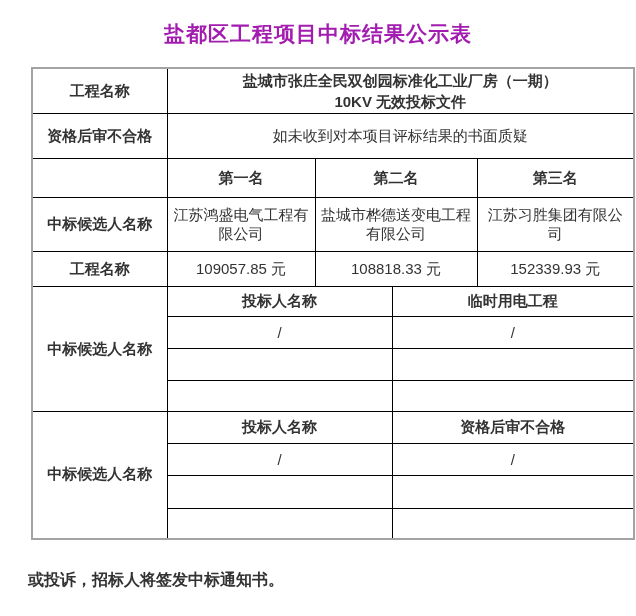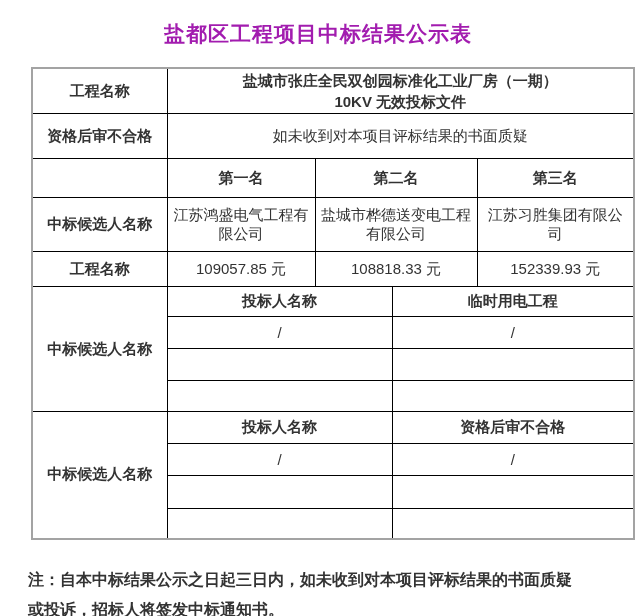--- a/index.html
+++ b/index.html
@@ -151,17 +151,16 @@
       <td colspan="2"></td>
     </tr>
     <tr class="r30">
       <td colspan="2"></td>
       <td colspan="2"></td>
     </tr>
   </tbody>
     </table>
 
   <div class="note">
-    <span>注：自本中标结果公示之日起三日内，如未收到对本项目评标结果的书面质疑</span>
     <span>或投诉，招标人将签发中标通知书。</span>
   </div>
 
 </div>
 
 </body></html>

